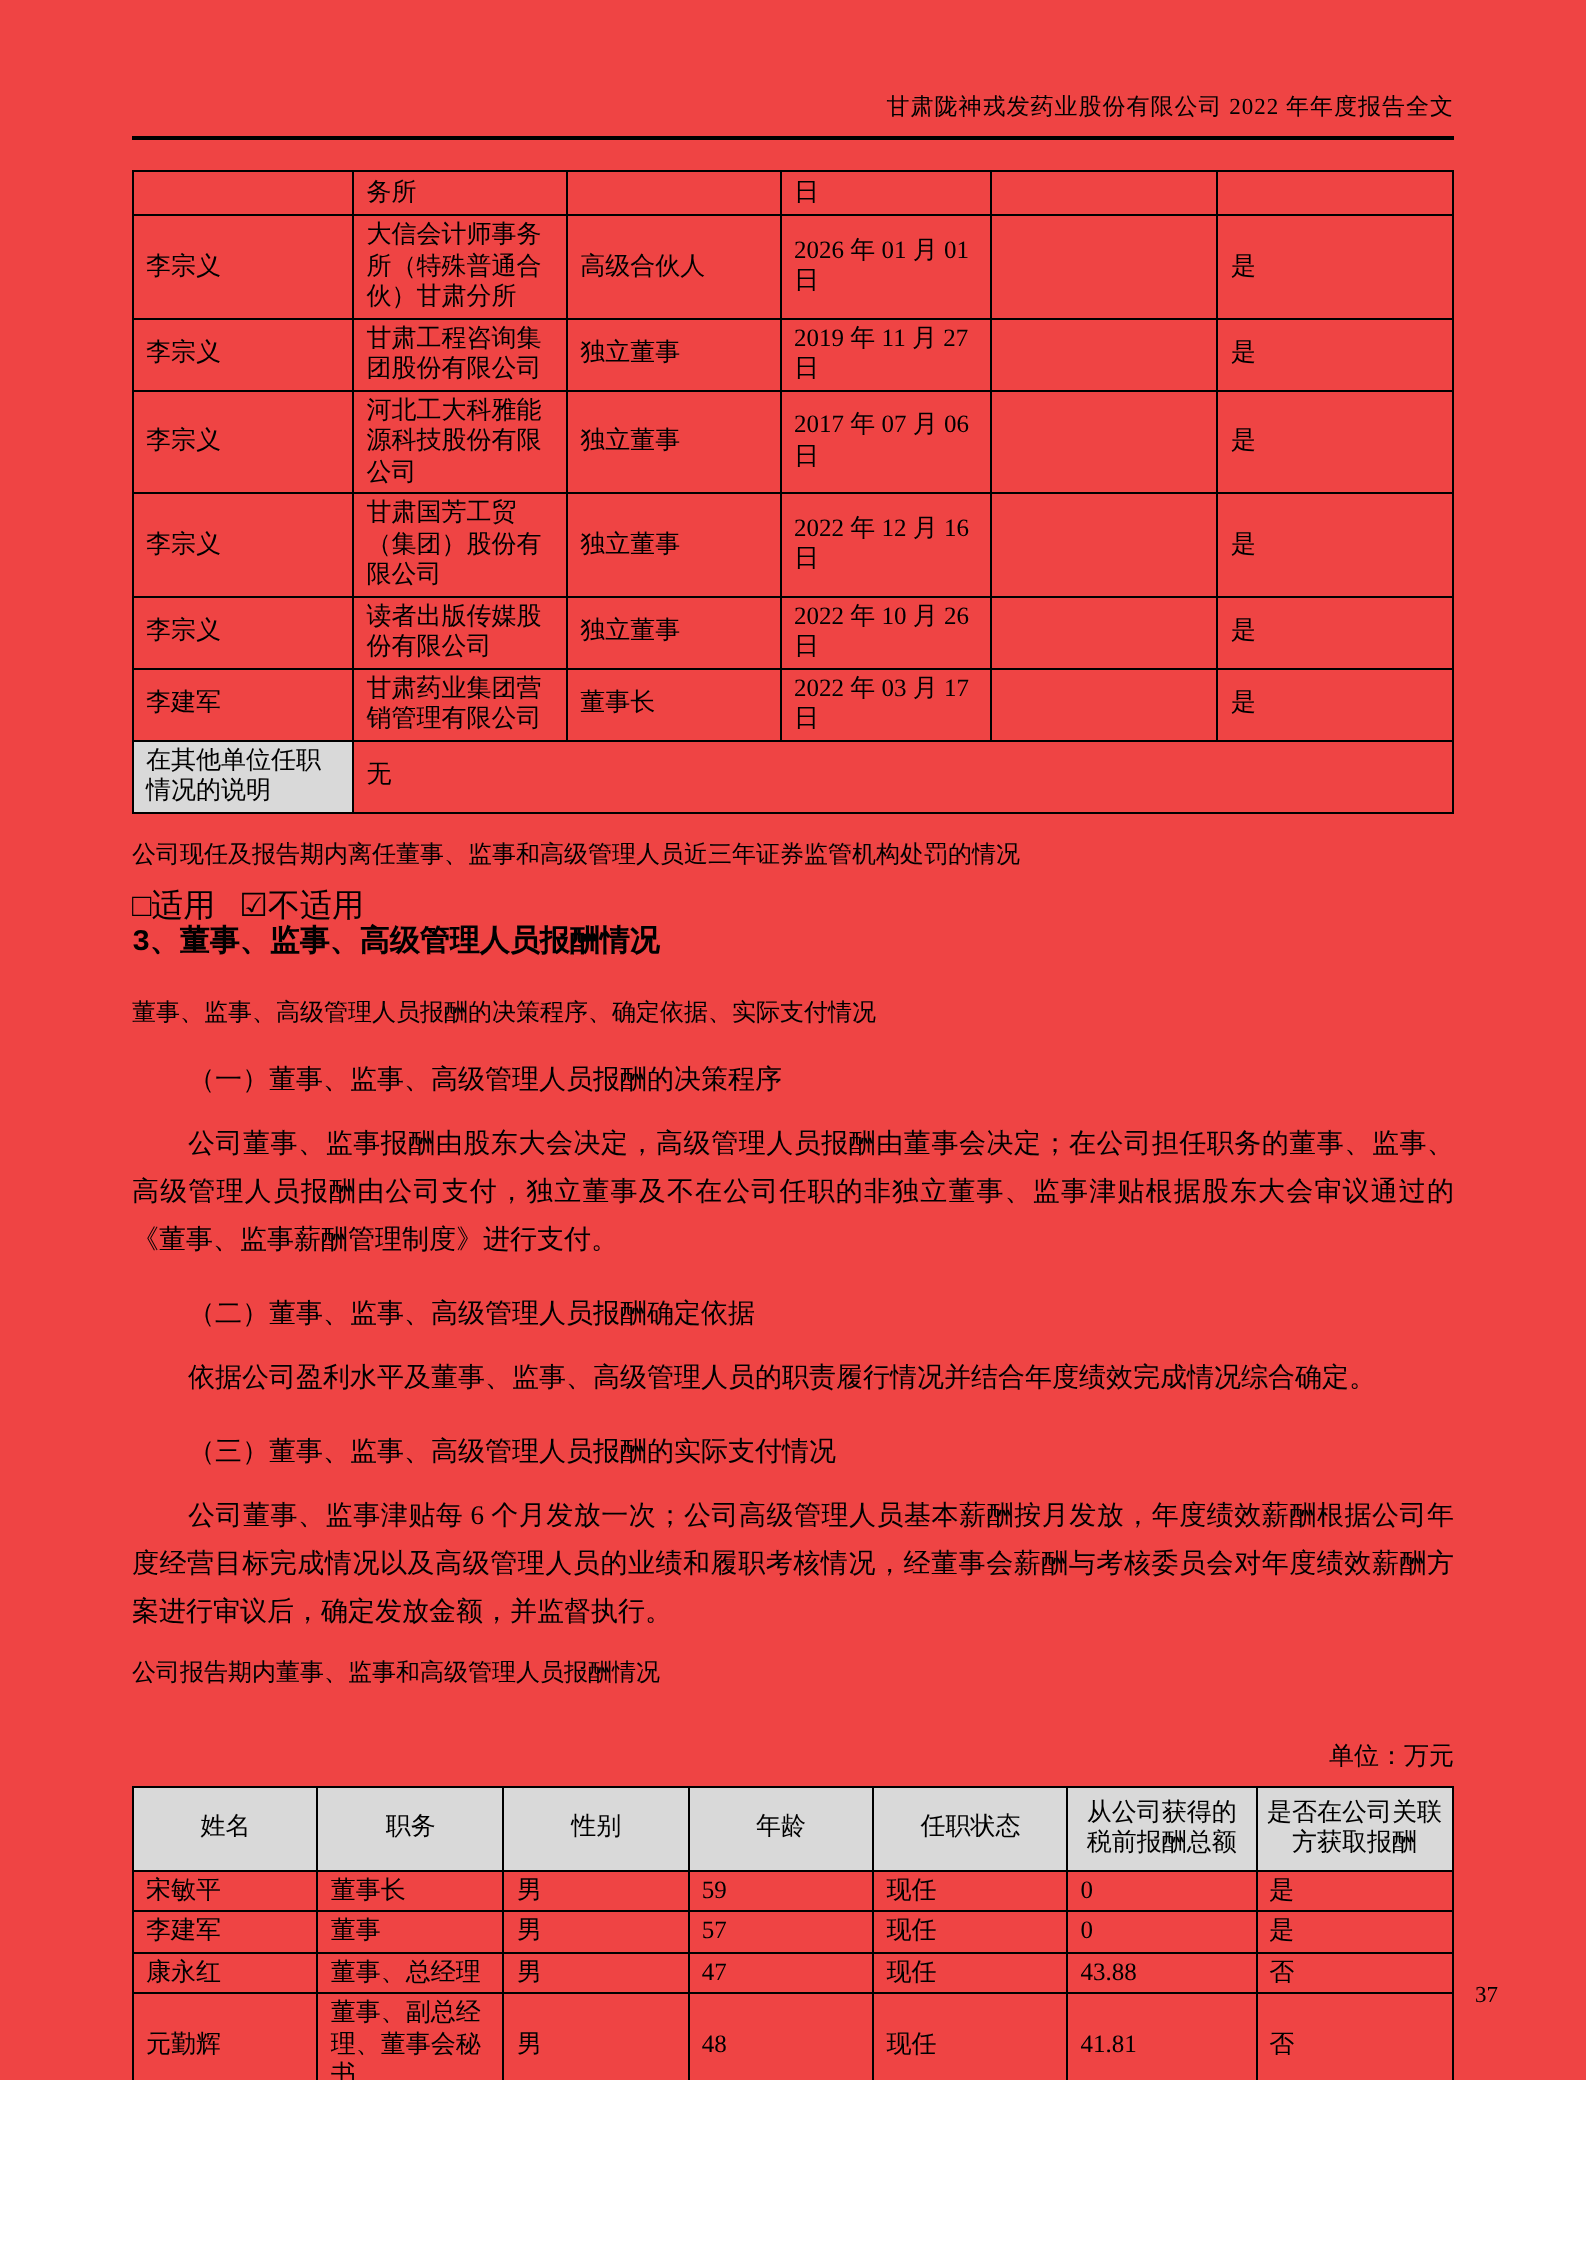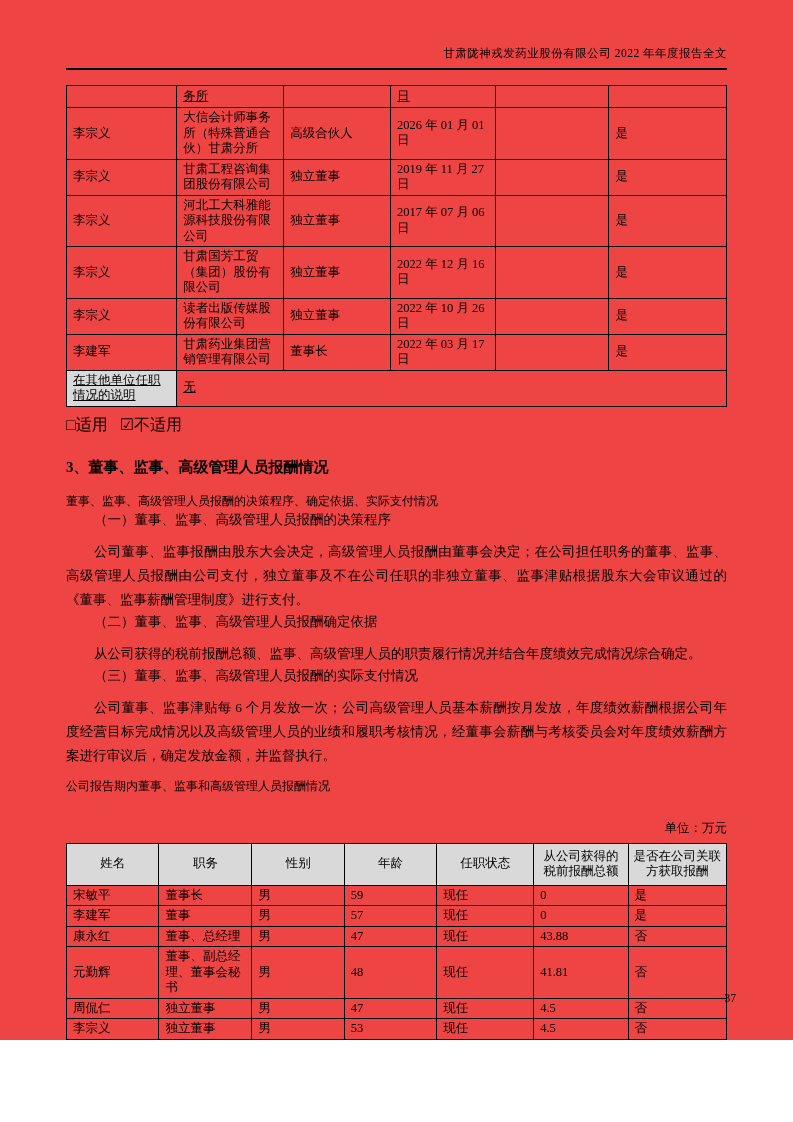--- a/index.html
+++ b/index.html
@@ -36,55 +36,55 @@
     line-height: 15.5px;
     vertical-align: middle;
     text-align: left;
     font-weight: normal;
     word-break: break-all;
     overflow-wrap: anywhere;
   }
   td.num { text-align: left; }
   th { text-align: center; background: #d9d9d9; padding: 5px 4px; }
   .positions-table { margin-top: 15px; }
-  .positions-table tr:first-child td { height: 22px; text-decoration: underline; }
+  .positions-table tr:first-child td { height: 22px; }
   .positions-table tbody.data-body tr td:first-child { }
   .note-label-cell { background: #d9d9d9; }
   .comp-table { margin-top: 4px; }
   
   .plain-line { font-size: 12px; margin-top: 12px; line-height: 17px; }
   .checkbox-line { font-size: 16px; margin-top: 9px; line-height: 17px; }
   .checkbox-line .cb-group + .cb-group { margin-left: 8px; }
   .section-heading {
     font-size: 15px;
     font-weight: bold;
-    margin-top: 24px;
     line-height: 20px;
-    font-family: Liberation Serif, serif;
+    font-family: Liberation Mono, monospace;
   }
   .intro-line { font-size: 12px; margin-top: 16px; line-height: 17px; }
   .sub-heading {
     font-size: 13.5px;
+    margin-top: 15px;
     line-height: 19px;
     text-indent: 28px;
     font-family: Liberation Serif, serif;
   }
   .body-para {
     font-size: 13.5px;
     margin-top: 11px;
     line-height: 24px;
     text-indent: 28px;
     text-align: justify;
   }
   .table-caption { font-size: 12px; margin-top: 10px; line-height: 17px; }
   .unit-note { font-size: 12.5px; text-align: right; margin-top: 25px; margin-bottom: 6px; line-height: 17px; }
   
   .page-number {
     position: absolute;
-    right: 57px;
+    right: 44px;
     bottom: 36px;
     font-size: 11.5px;
   }
 </style>
 </head>
 <body>
 
 <div class="page">
 
   <div class="doc-header">
@@ -159,33 +159,34 @@
         </tr>
       </tbody>
     <tbody>
       <tr>
         <td class="note-label-cell">在其他单位任职情况的说明</td>
         <td colspan="5">无</td>
       </tr>
     </tbody>
   </table>
 
+  <div class="plain-line">公司现任及报告期内离任董事、监事和高级管理人员近三年证券监管机构处罚的情况</div>
   <div class="checkbox-line">
     <span class="cb-group"><span>□</span><span>适用</span></span>
     <span class="cb-group"><span>☑</span><span>不适用</span></span>
   </div>
 
   <div class="section-heading">3、董事、监事、高级管理人员报酬情况</div>
   <div class="intro-line">董事、监事、高级管理人员报酬的决策程序、确定依据、实际支付情况</div>
 
   <div class="sub-heading">（一）董事、监事、高级管理人员报酬的决策程序</div>
   <div class="body-para">公司董事、监事报酬由股东大会决定，高级管理人员报酬由董事会决定；在公司担任职务的董事、监事、高级管理人员报酬由公司支付，独立董事及不在公司任职的非独立董事、监事津贴根据股东大会审议通过的《董事、监事薪酬管理制度》进行支付。</div>
 
   <div class="sub-heading">（二）董事、监事、高级管理人员报酬确定依据</div>
-  <div class="body-para">从公司获得的税前报酬总额、监事、高级管理人员的职责履行情况并结合年度绩效完成情况综合确定。</div>
+  <div class="body-para">依据公司盈利水平及董事、监事、高级管理人员的职责履行情况并结合年度绩效完成情况综合确定。</div>
 
   <div class="sub-heading">（三）董事、监事、高级管理人员报酬的实际支付情况</div>
   <div class="body-para">公司董事、监事津贴每 6 个月发放一次；公司高级管理人员基本薪酬按月发放，年度绩效薪酬根据公司年度经营目标完成情况以及高级管理人员的业绩和履职考核情况，经董事会薪酬与考核委员会对年度绩效薪酬方案进行审议后，确定发放金额，并监督执行。</div>
 
   <div class="table-caption">公司报告期内董事、监事和高级管理人员报酬情况</div>
   <div class="unit-note">单位：万元</div>
 
   <table class="comp-table">
     <colgroup>
       <col style="width:14.0%">

